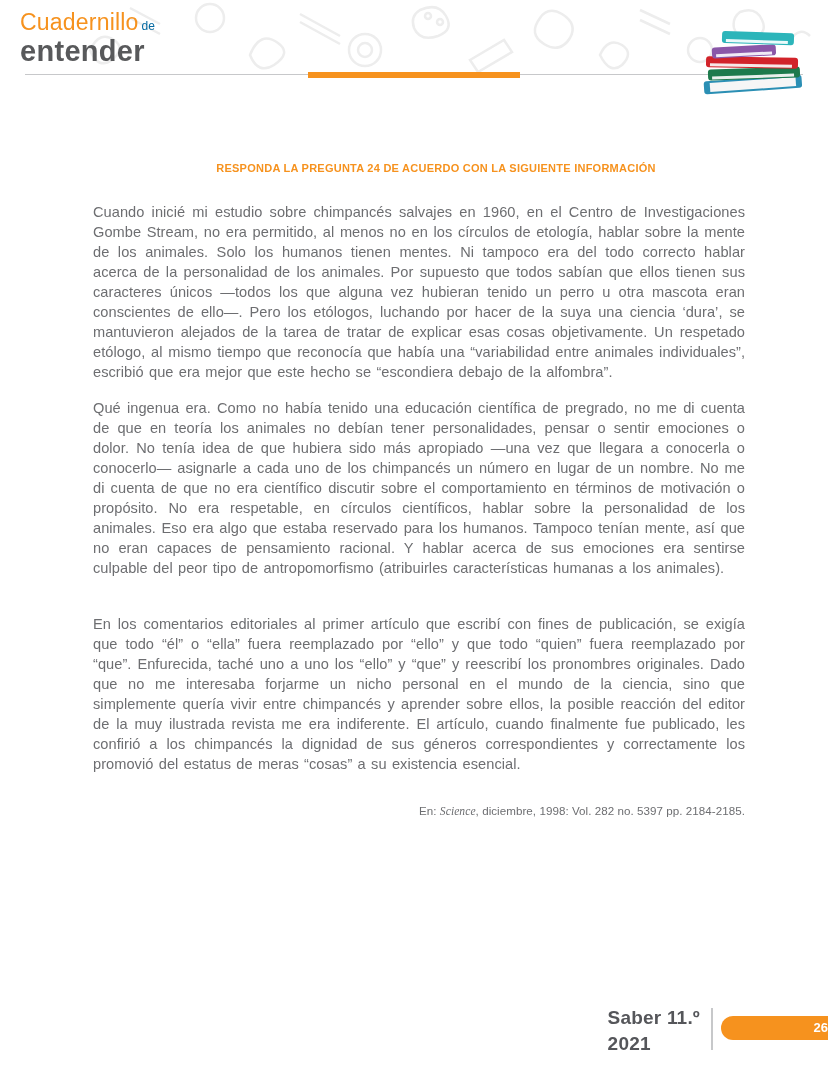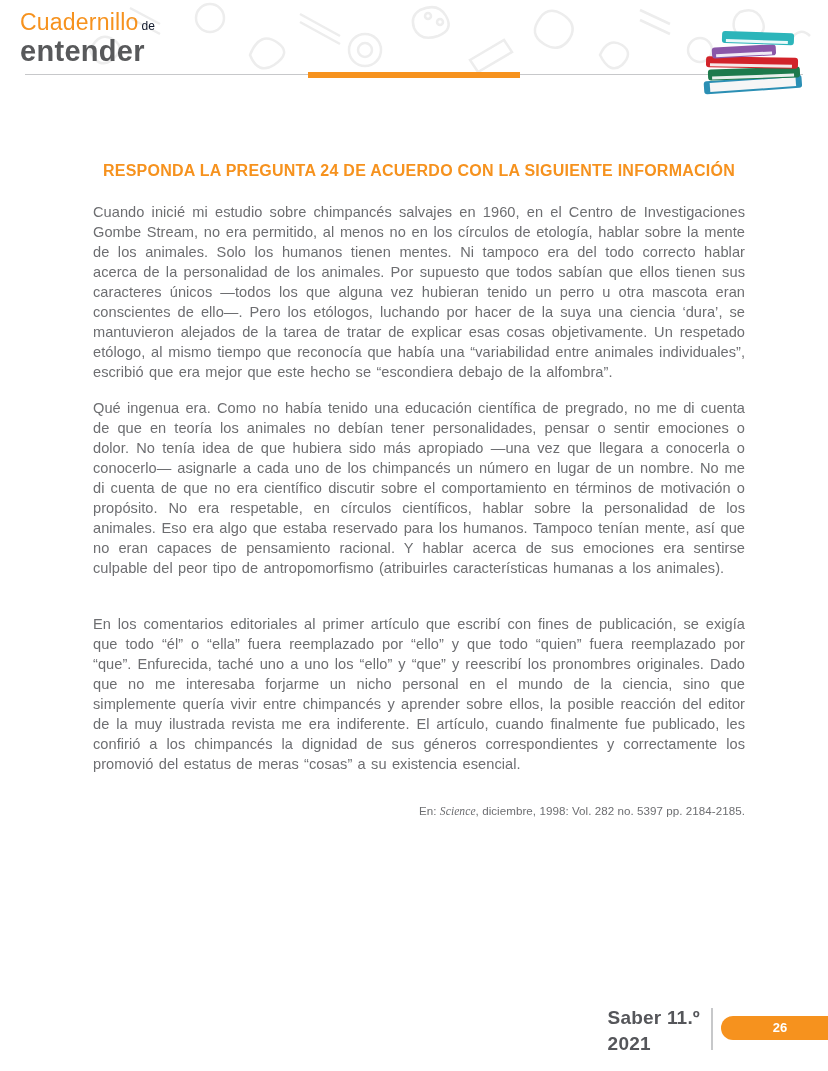--- a/index.html
+++ b/index.html
@@ -5,29 +5,29 @@
   html,body{margin:0;padding:0;}
   body{
     width:828px;height:1071px;position:relative;background:#ffffff;
     font-family:"Liberation Sans",sans-serif;overflow:hidden;
     -webkit-font-smoothing:antialiased;
   }
   
   .doodles{position:absolute;top:0;left:0;pointer-events:none;}
   .brand{position:absolute;top:11px;left:20px;line-height:1;}
   .brand .w1{font-size:23px;font-weight:normal;color:#F6921E;letter-spacing:.2px;margin-top:36px;}
-  .brand .conn{font-size:12px;font-weight:normal;color:#0f172a;margin-left:3px;}
+  .brand .conn{font-size:12px;font-weight:normal;color:#0369a1;margin-left:3px;}
   .brand .w2{display:block;font-size:29px;font-weight:bold;color:#58595B;margin-top:3px;letter-spacing:.3px;}
   .rule{position:absolute;top:74px;left:25px;width:778px;height:1px;background:#C7C8CA;}
   .rule-accent{position:absolute;top:72px;left:308px;width:212px;height:6px;background:#F6921E;}
   .books{position:absolute;top:26px;left:702px;}
   
   .heading{
-    position:absolute;top:162px;left:93px;width:652px;text-align:center;
-    color:#F6921E;font-weight:bold;font-size:16px;letter-spacing:.25px;
+    position:absolute;top:162px;left:110px;width:652px;text-align:center;
+    color:#F6921E;font-weight:bold;font-size:11px;letter-spacing:.25px;
   }
   .para{
     position:absolute;left:93px;width:652px;text-align:justify;
     color:#6D6E71;font-size:14.6px;line-height:20px;letter-spacing:.05px;word-spacing:1.2px;
     margin:0;
   }
   .p1{top:202px;}
   .p2{top:398px;}
   .p3{top:614px;}
   .citation{
@@ -38,21 +38,21 @@
   
   .footer-text{
     position:absolute;top:1005px;right:128px;text-align:left;
     color:#55565A;font-weight:bold;font-size:19px;line-height:26px;letter-spacing:.2px;
   }
   .footer-divider{position:absolute;top:1008px;left:711px;width:2px;height:42px;background:#C7C8CA;}
   .page-pill{
     position:absolute;top:1016px;left:721px;right:0;height:24px;
     background:#F6921E;border-radius:12px 0 0 12px;
     color:#ffffff;font-weight:bold;font-size:13px;line-height:24px;
-    padding-left:11px;box-sizing:border-box;text-align:center;
+    padding-left:11px;box-sizing:border-box;text-align:right;
   }
 </style>
 </head>
 <body>
 
 <svg class="doodles" width="828" height="82" viewBox="0 0 828 82" fill="none" stroke="#ededed" stroke-width="2.5">
   <circle cx="210" cy="18" r="14"></circle>
   <path d="M250 55 q10 -25 28 -12 q14 10 -4 22 q-16 10 -24 -10z"></path>
   <path d="M300 14 l40 22 m-40 -14 l40 22"></path>
   <circle cx="365" cy="50" r="16"></circle>

